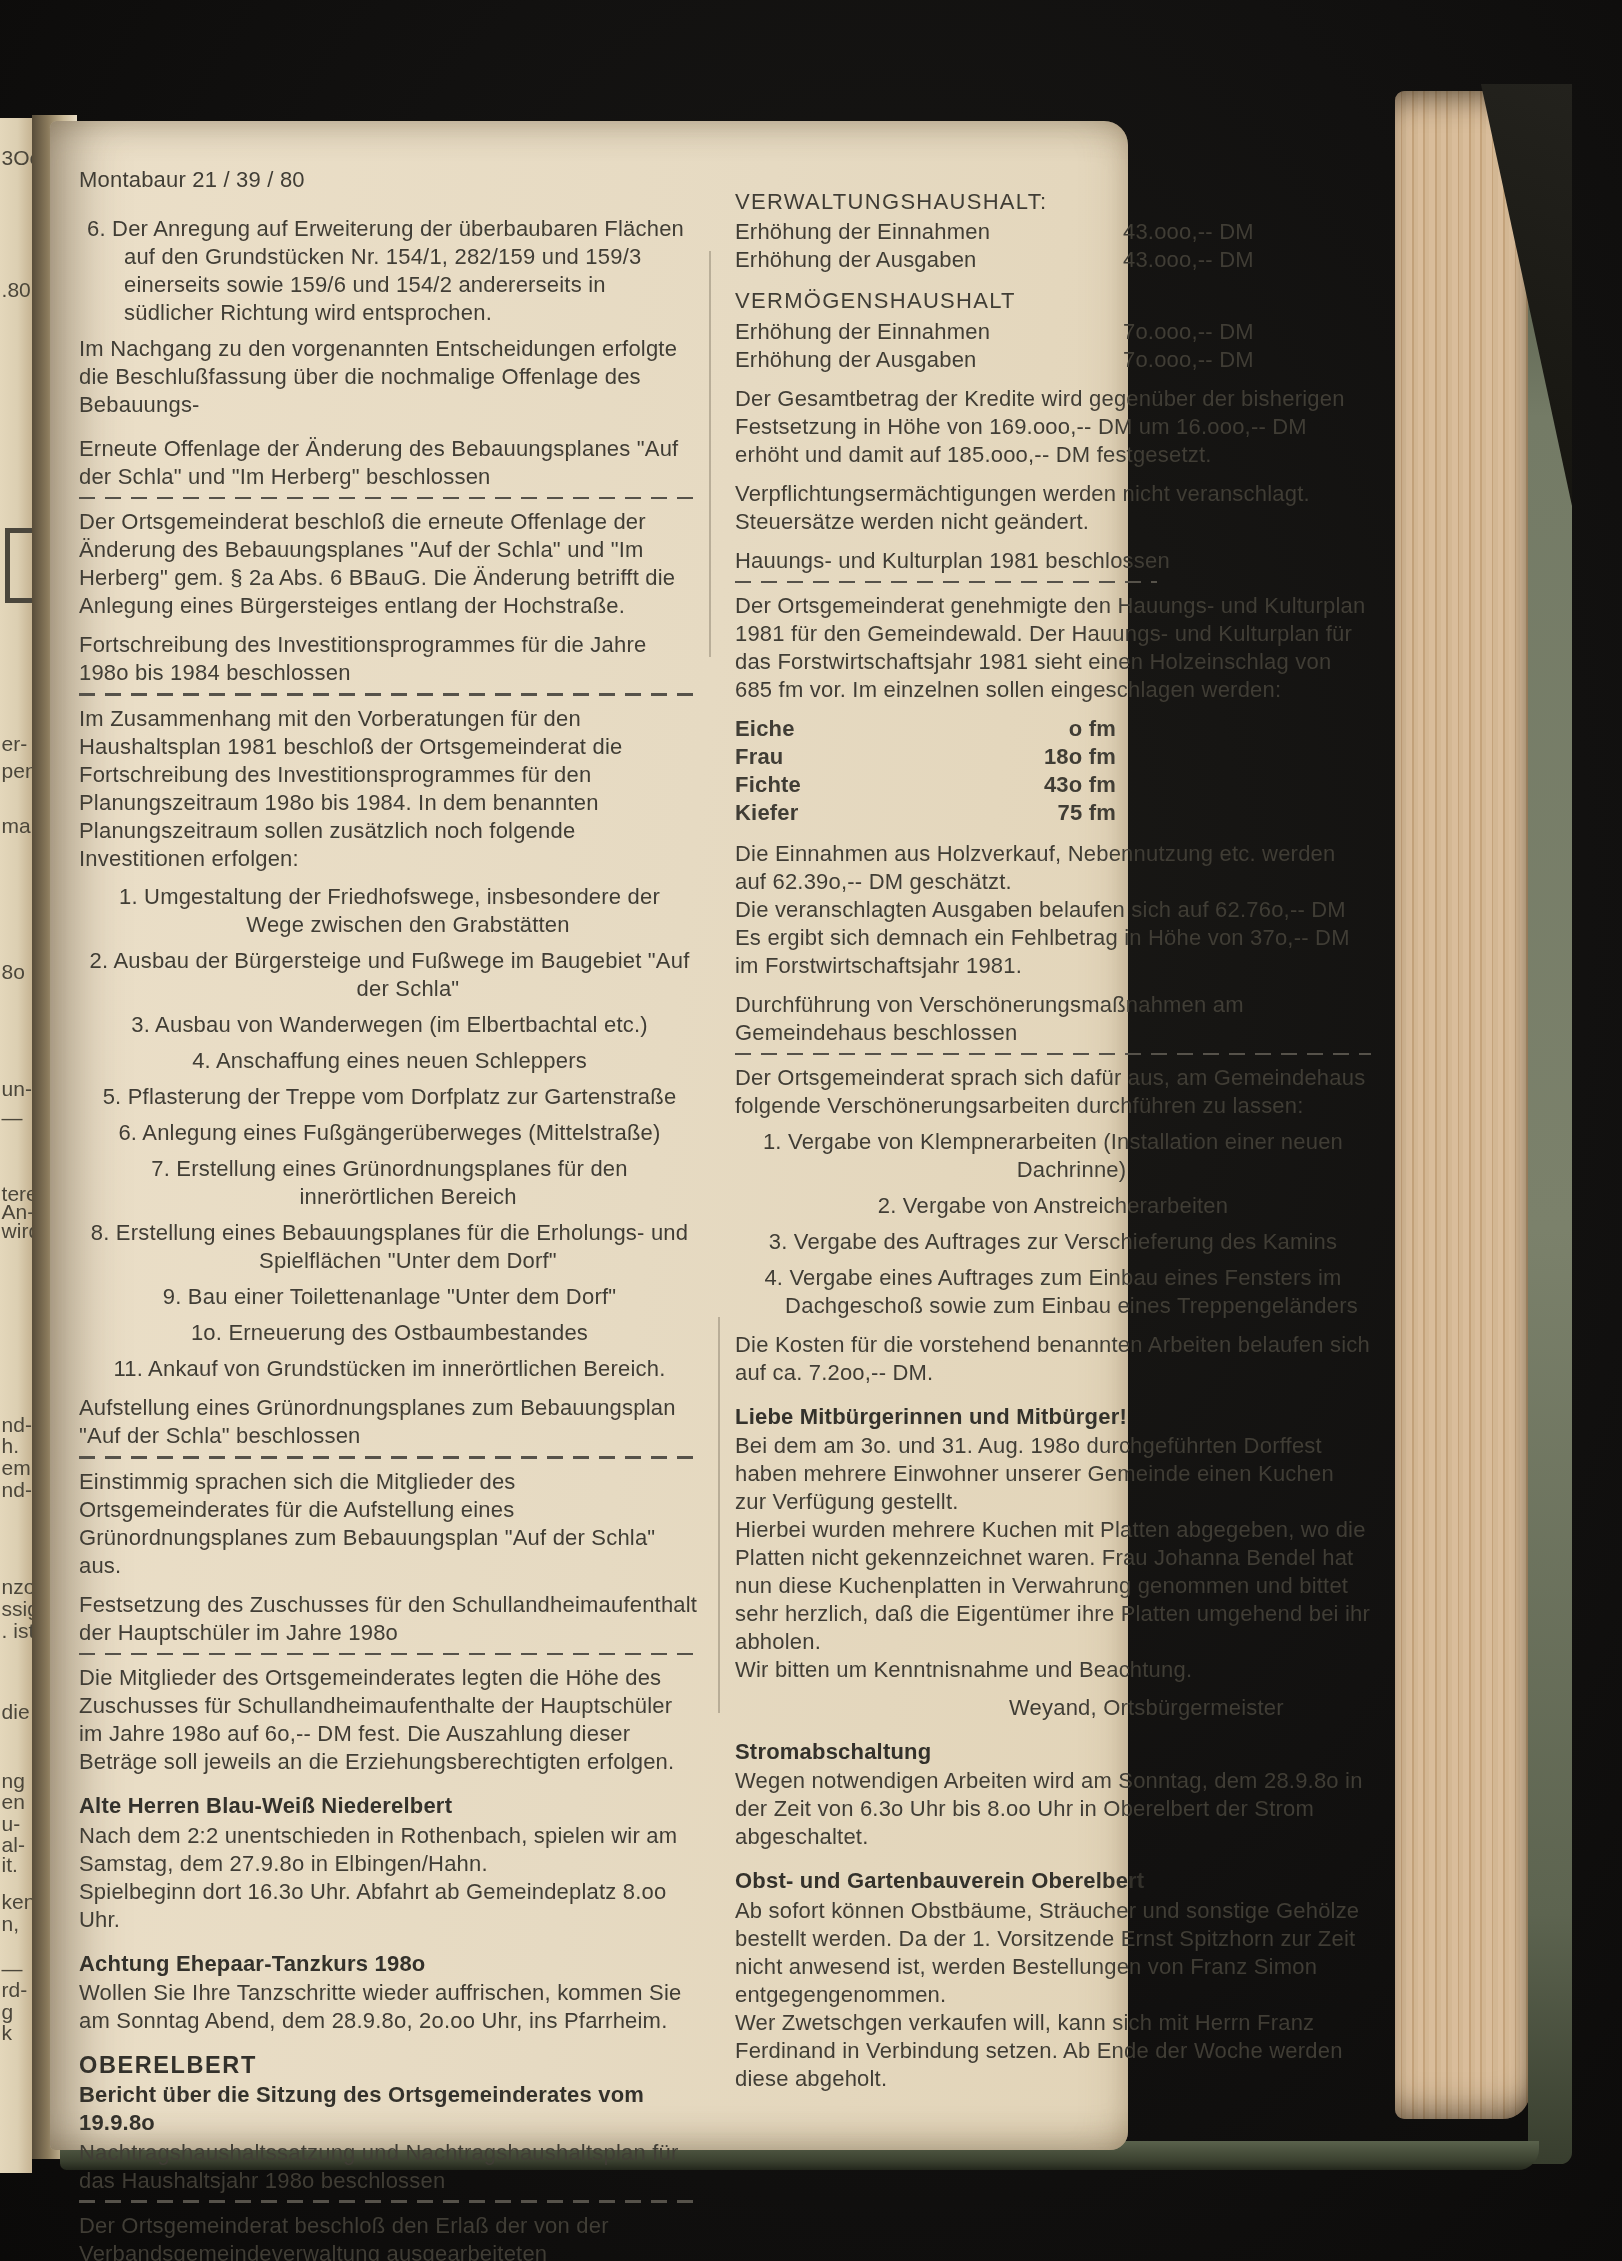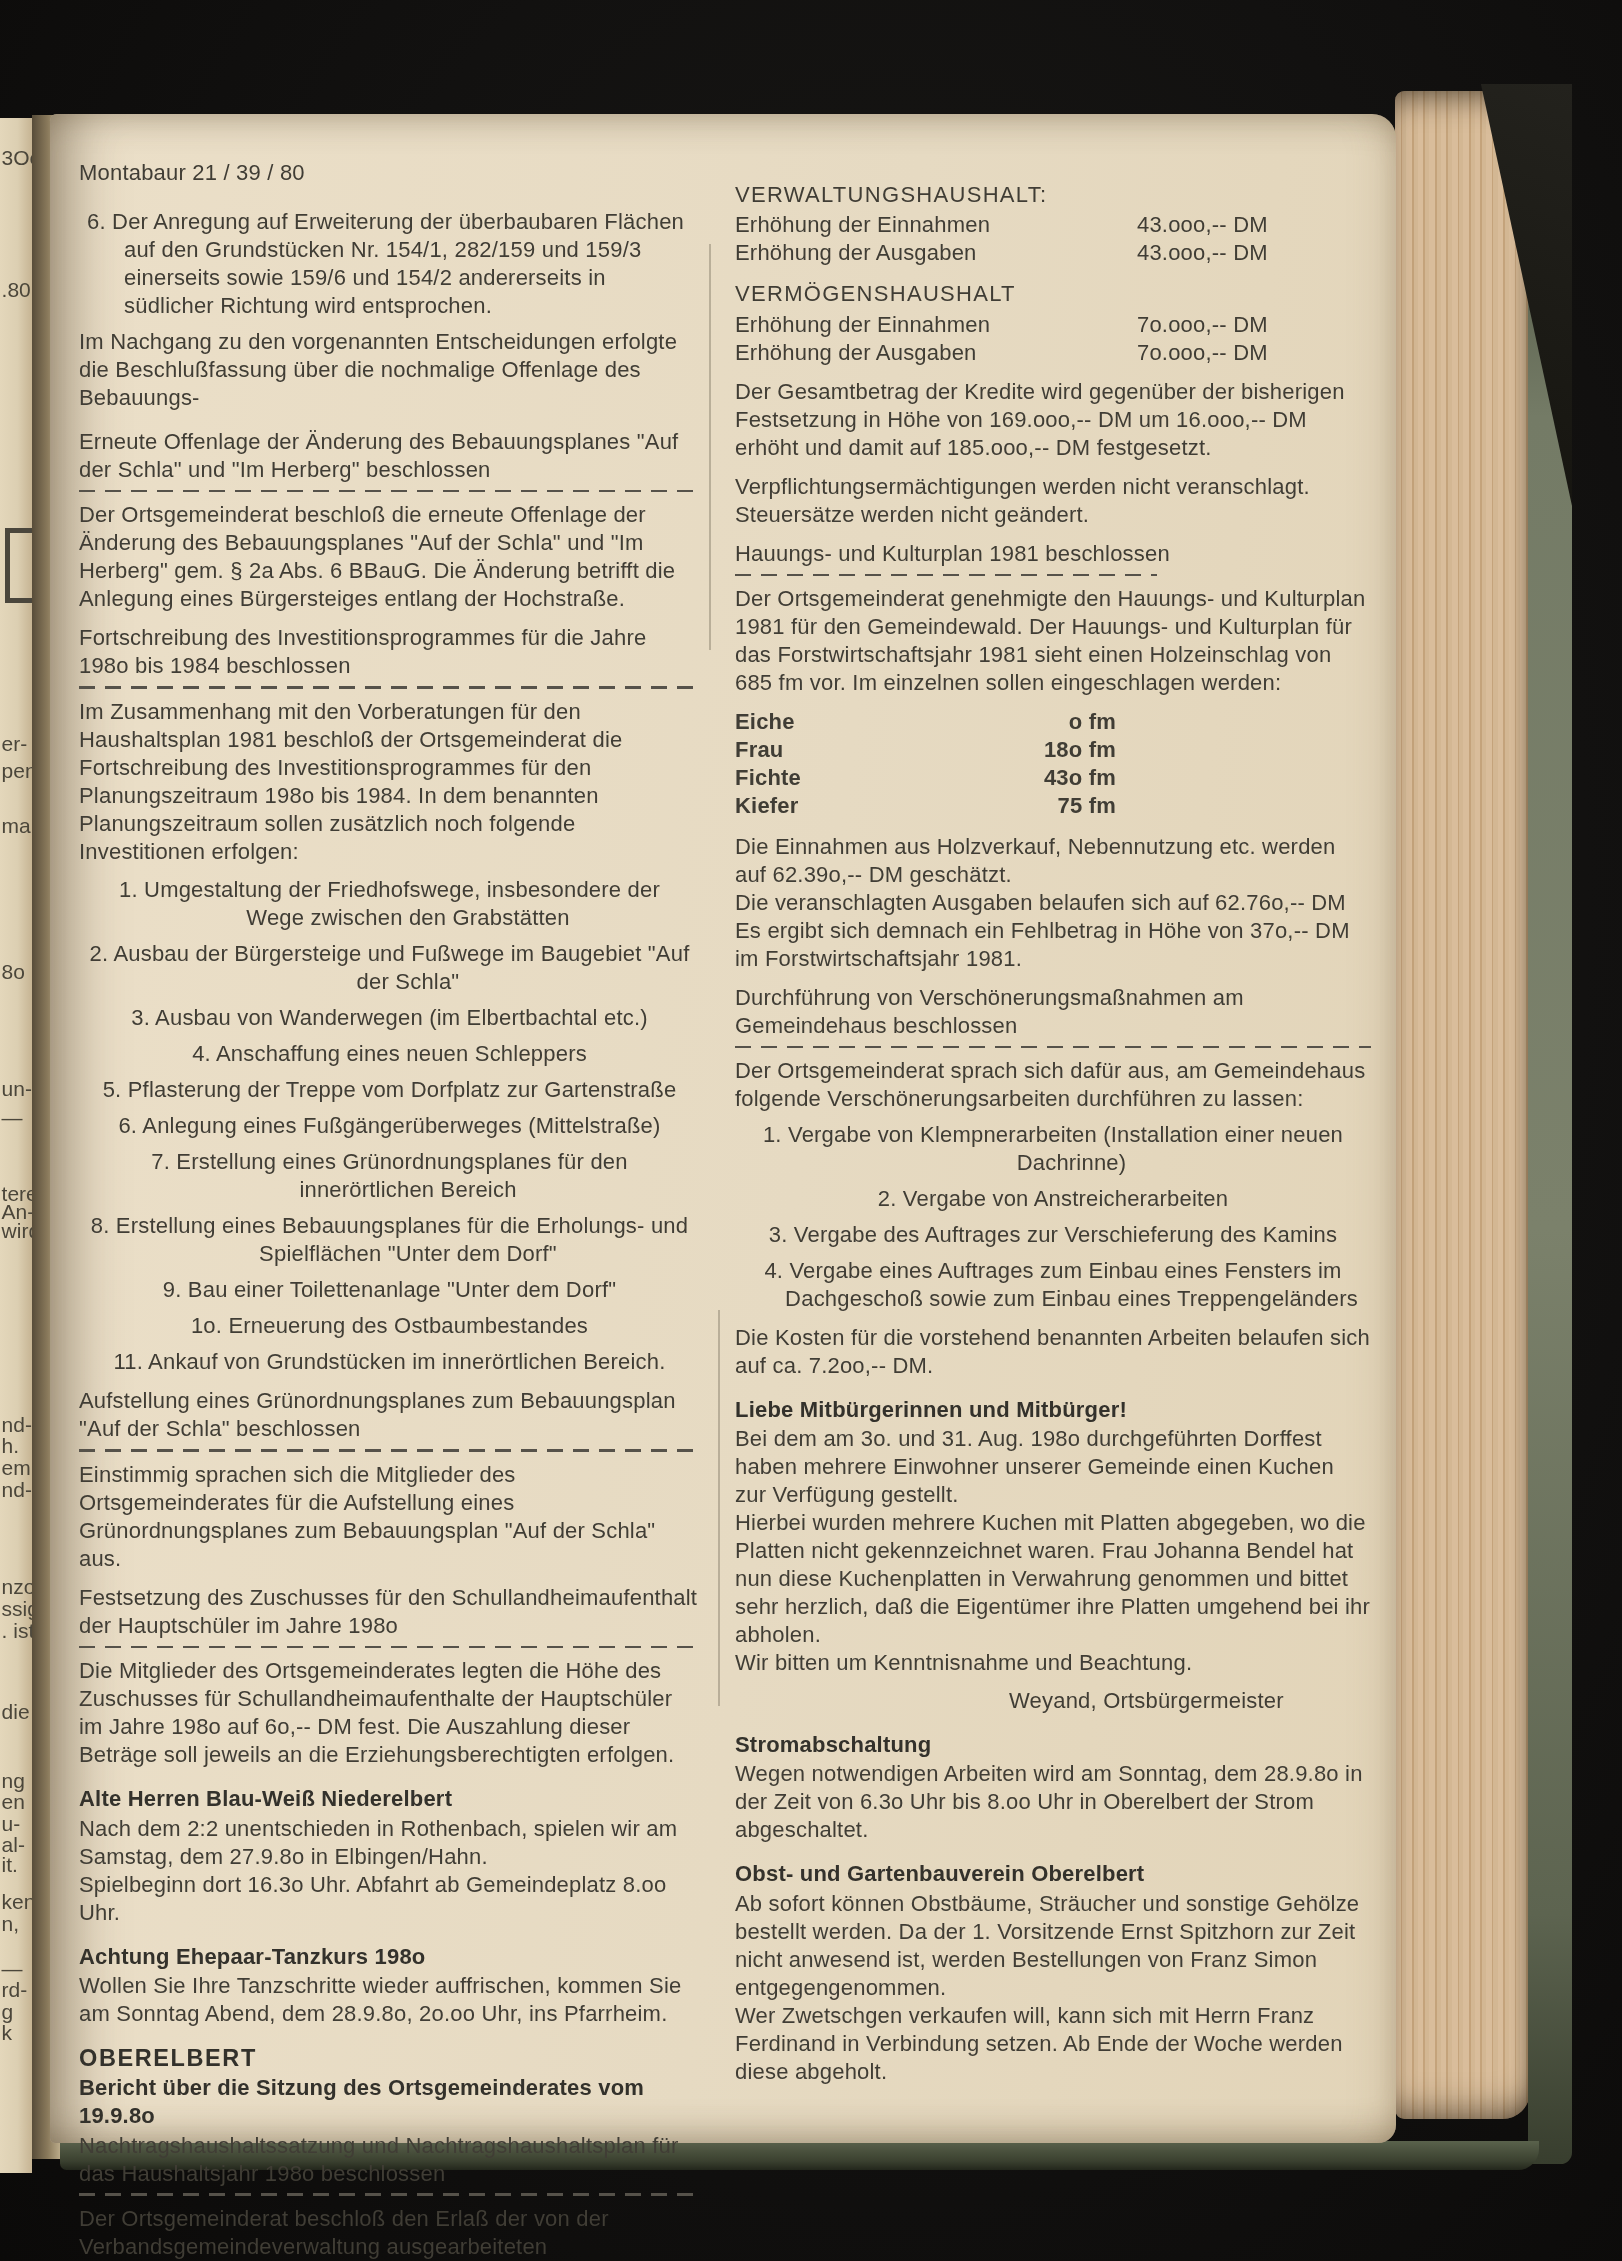--- a/index.html
+++ b/index.html
@@ -8,21 +8,21 @@
          font-family:"Liberation Sans",sans-serif;}
   
   .prev-page{position:absolute;left:0;top:118px;width:32px;height:2055px;overflow:hidden;
              background:linear-gradient(90deg,#e4d7bb 0%,#dccfb2 55%,#c6b493 100%);}
   .frag{position:absolute;left:1.6px;white-space:nowrap;font-size:21px;color:#4b463a;}
   .frag-box{position:absolute;left:4.9px;width:24px;height:65px;border:5.7px solid #4a463c;}
   
   .gutter{position:absolute;left:32px;top:115px;width:45px;height:2044px;
           background:linear-gradient(90deg,#574c39 0%,#8a7a5c 35%,#c9b997 70%,#e7dcc4 100%);}
   
-  .page{position:absolute;left:50px;top:114px;width:1346px;height:2029px;
+  .page{position:absolute;left:50px;top:121px;width:1078px;height:2029px;
         background:linear-gradient(97deg,#ebdfc8 0%,#e6dac2 55%,#e2d4b8 100%);
         border-radius:6.5px 24px 18px 4.9px;
         box-shadow:inset 47px 0 57px -32px rgba(78,62,38,.55),
                    inset -34px 0 45px -34px rgba(120,95,60,.35),
                    inset 0 24px 36px -24px rgba(90,72,45,.35),
                    inset 0 -28px 36px -24px rgba(90,72,45,.4);}
   
   .fore-edge{position:absolute;left:1395px;top:91px;width:135px;height:2028px;
              background:repeating-linear-gradient(90deg,#d9bd9b 0 5.7px,#c4a37b 5.7px 7.3px,#d3b793 7.3px 11.4px);
              border-radius:9.7px 37px 27.6px 9.7px;
@@ -48,21 +48,21 @@
   .uh{margin:11.4px 0 0;}
   .uh p{margin:0;}
   .dash{height:2.4px;background:repeating-linear-gradient(90deg,#56524a 0 16px,transparent 16px 26px);
         margin:5.7px 0 9px;}
   .dash.short{width:422px;}
   .bh{font-weight:bold;color:#33312b;margin:16px 0 1.6px;}
   .bh.caps{letter-spacing:1.6px;font-size:23.5px;margin-bottom:0;}
   .hang{padding-left:37px;text-indent:-37px;margin:8px;}
   ul.plain{list-style:none;margin:0 0 10.5px;padding:0;text-align:center;}
   .caph{letter-spacing:1.3px;margin:0 0 2.4px;}
-  .kvrow{display:flex;gap:14px;}
+  .kvrow{display:flex;}
   .kvl{flex:0 0 388px;}
   .kvgroup{margin:0 0 11.4px;}
   .kvgroup.second{margin-top:13px;}
   .hzrow{display:flex;}
   .hzl{flex:0 0 258px;}
   .hzv{flex:0 0 123px;text-align:right;}
   .holz{margin:3.2px 0 13px;font-weight:bold;}
   .sig{padding-left:274px;margin:9.7px 0 16px;}
   .hairline{position:absolute;width:1.6px;background:rgba(70,62,48,.28);}
   .hl1{left:659px;top:130px;height:406px;}

